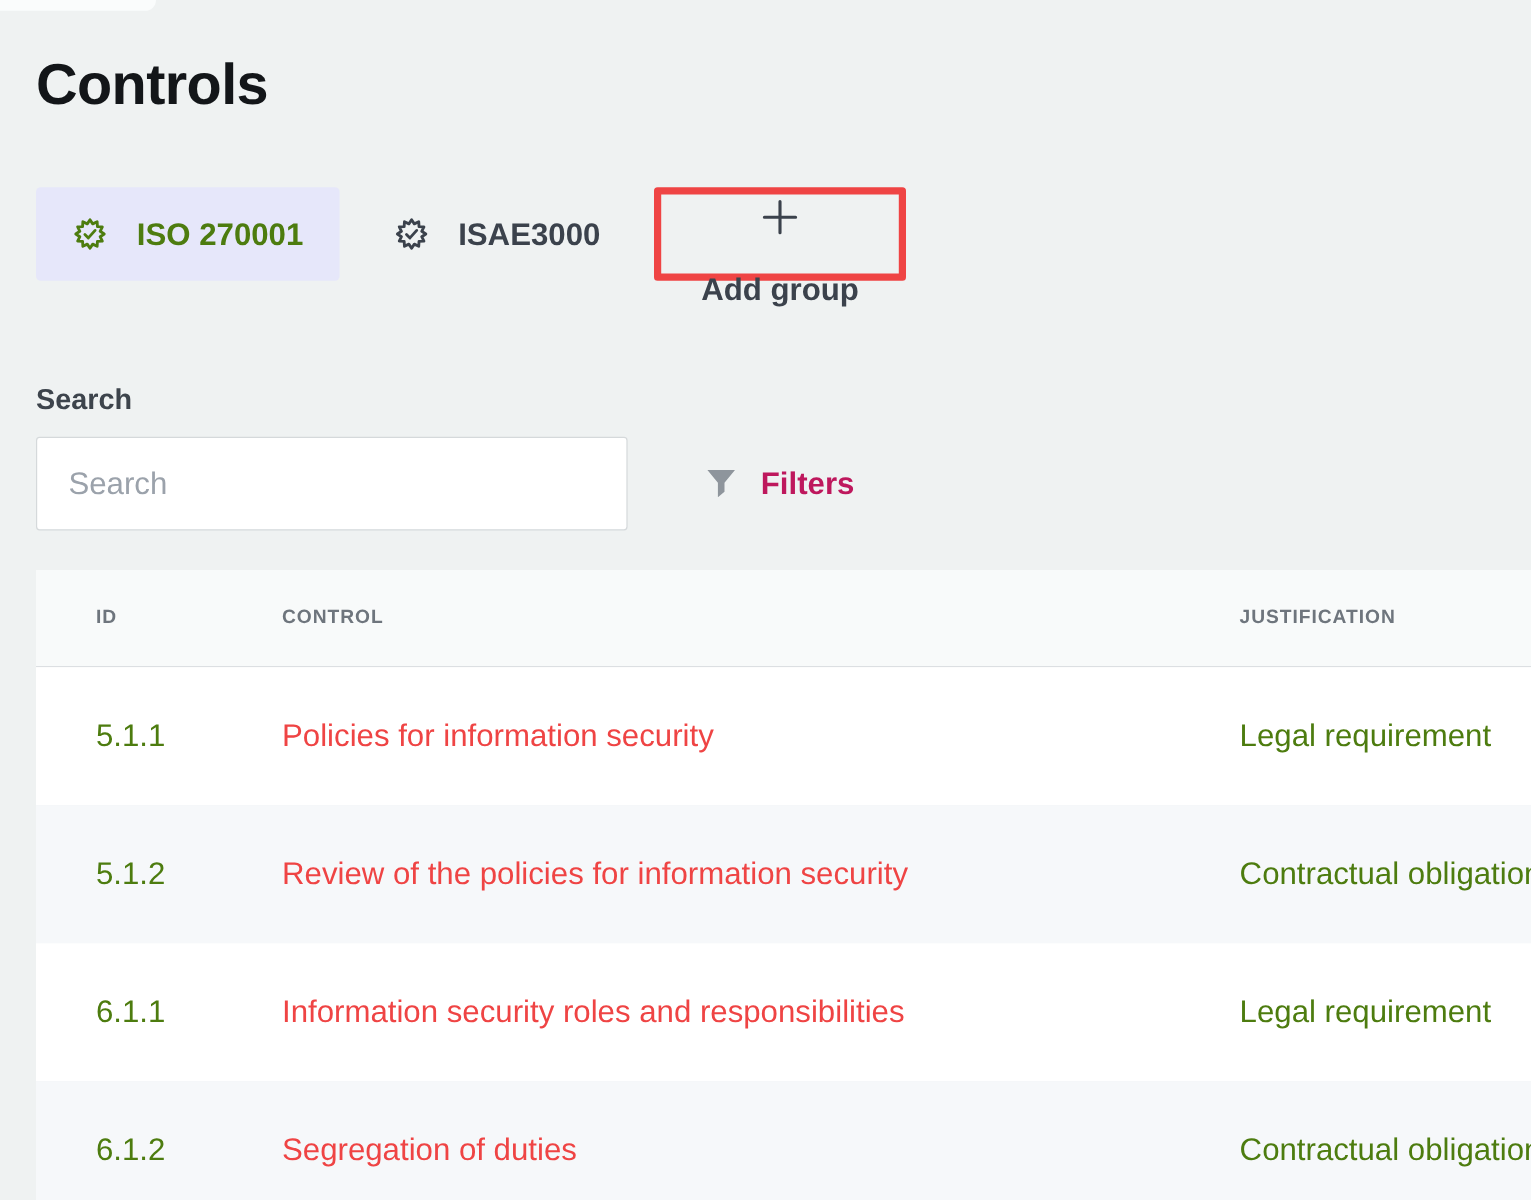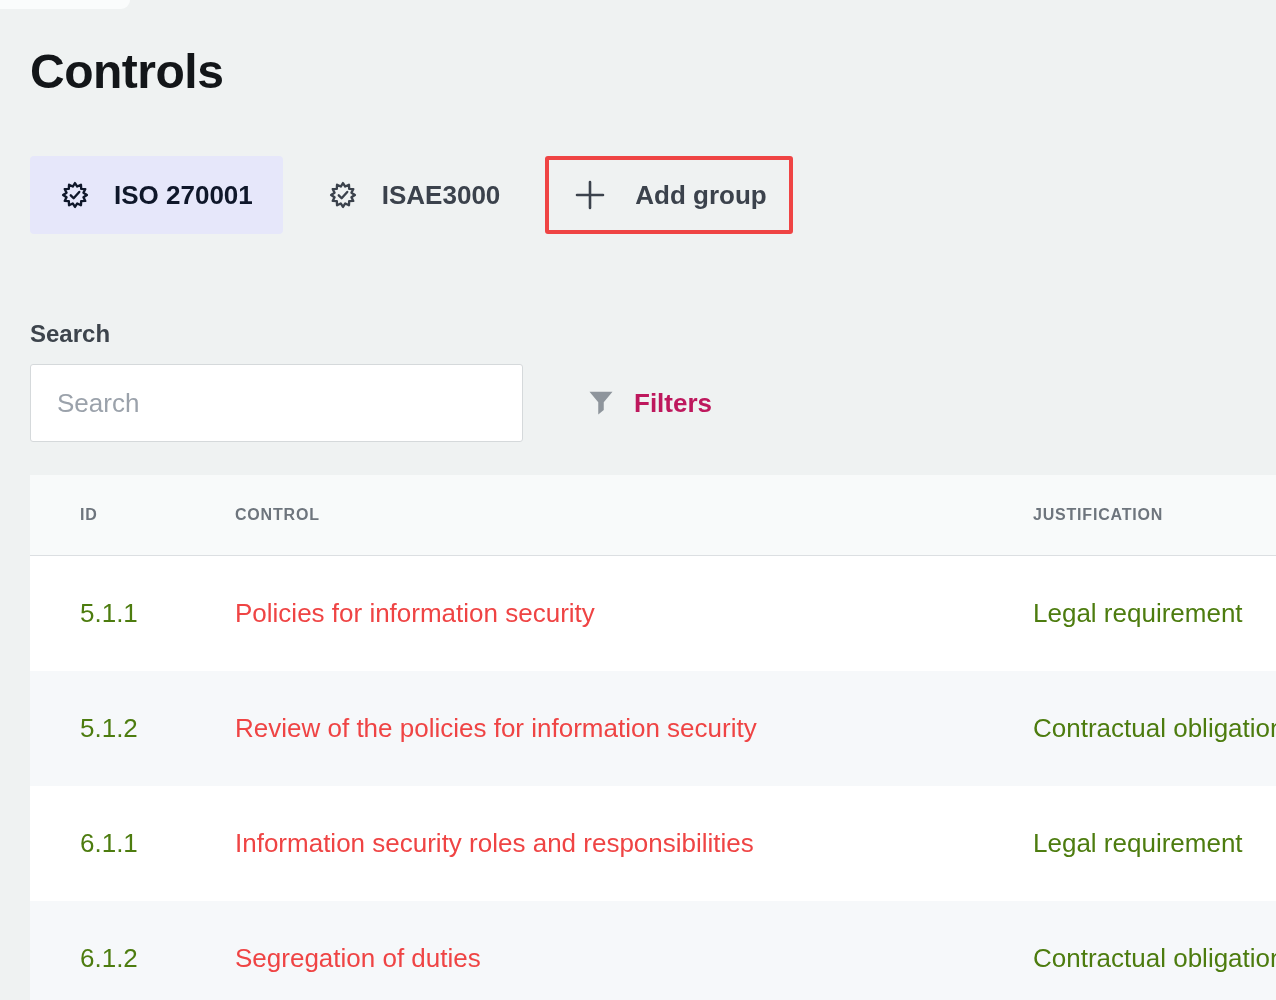--- a/index.html
+++ b/index.html
@@ -30,32 +30,33 @@
   }
   .tab {
     display: flex; align-items: center; gap: 24px;
     padding: 0 30px;
     font-size: 26px; font-weight: 600;
     color: #3b424c;
     border-radius: 4px;
     cursor: pointer;
     white-space: nowrap;
   }
-  .tab.selected { background: #e6e7fa; color: #0f172a; }
+  .tab.selected { background: #e6e7fa; color: #4d7c0f; }
   .tab svg { flex: 0 0 auto; }
   .add-btn {
     display: flex; align-items: center; gap: 26px;
-    padding: 0 22px;
-    border: 4px solid #ef4444;
+    padding: 0 33px;
+    border: 6px solid #ef4444;
     border-radius: 3px;
     font-size: 26px; font-weight: 700;
     color: #3b424c;
     background: transparent;
     cursor: pointer;
     white-space: nowrap;
+    flex-direction: column;
   }
   
   .search-label {
     position: absolute; left: 30px; top: 320px;
     font-size: 24px; font-weight: 700;
     color: #3d444c;
   }
   .search-input {
     position: absolute; left: 30px; top: 364px;
     width: 493px; height: 78px;

